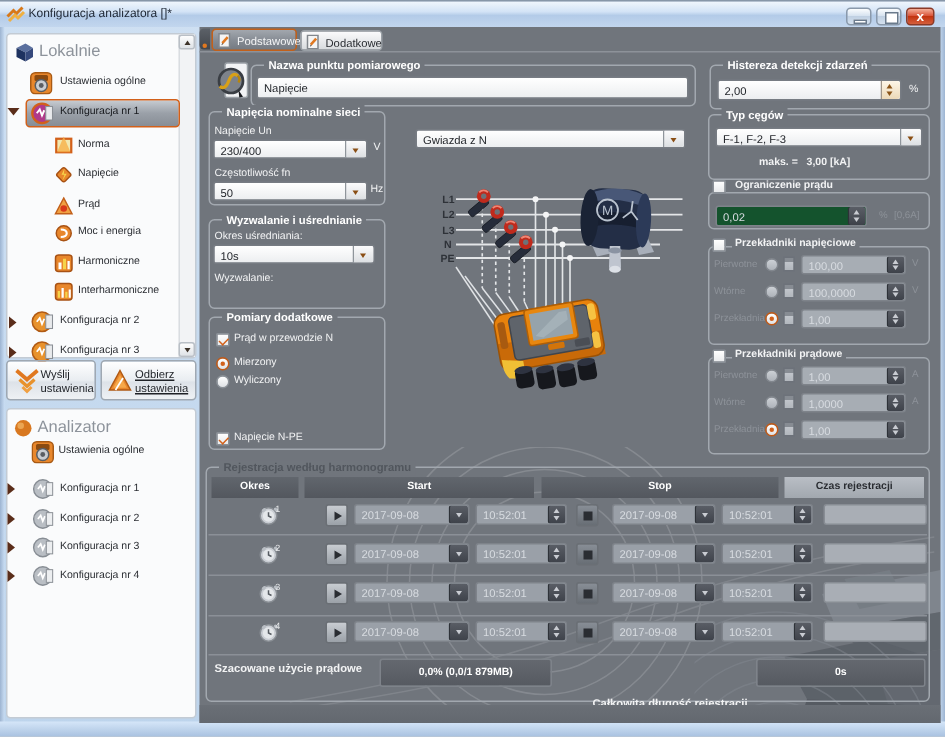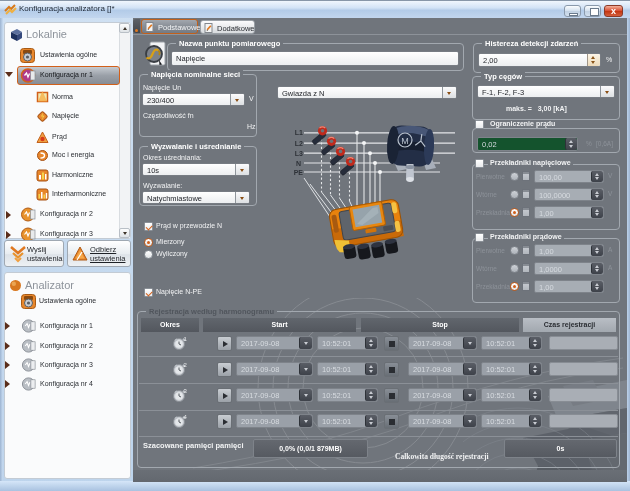--- a/index.html
+++ b/index.html
@@ -279,30 +279,33 @@
       </span></div>
 <div class="wlbl" style="left:473px;top:38px;">%</div>
 
 <div class="gb" style="left:6px;top:56px;width:118px;height:63px;">
       <span class="gblbl">Napięcia nominalne sieci</span>
     </div>
 <div class="wlbl" style="left:10px;top:66px;">Napięcie Un</div>
 <div class="fld" style="left:9px;top:75px;width:103px;height:13px;">230/400<span class="ddbtn"></span></div>
 <div class="wlbl" style="left:116px;top:77px;">V</div>
 <div class="wlbl" style="left:10px;top:94px;">Częstotliwość fn</div>
+<div class="fld" style="left:9px;top:103px;width:103px;height:13px;">50<span class="ddbtn"></span></div>
 <div class="wlbl" style="left:114px;top:105px;">Hz</div>
 
 <div class="gb" style="left:6px;top:128px;width:118px;height:60px;">
       <span class="gblbl">Wyzwalanie i uśrednianie</span>
     </div>
 <div class="wlbl" style="left:10px;top:136px;">Okres uśredniania:</div>
 <div class="fld" style="left:9px;top:145px;width:108px;height:13px;">10s<span class="ddbtn"></span></div>
 <div class="wlbl" style="left:10px;top:164px;">Wyzwalanie:</div>
-<div class="fld" style="left:9px;top:173px;width:108px;height:13px;">Natychmiastowe<span class="ddbtn"></span></div>
-
+
+<div class="gb" style="left:6px;top:193px;width:118px;height:89px;">
+      <span class="gblbl">Pomiary dodatkowe</span>
+    </div>
 <div class="cb on" style="left:11px;top:204px;"></div>
 <div class="wlbl" style="left:23px;top:204px;">Prąd w przewodzie N</div>
 <div class="rad on" style="left:11px;top:220px;"></div>
 <div class="wlbl" style="left:23px;top:220px;">Mierzony</div>
 <div class="rad" style="left:11px;top:232px;"></div>
 <div class="wlbl" style="left:23px;top:232px;">Wyliczony</div>
 <div class="cb on" style="left:11px;top:270px;"></div>
 <div class="wlbl" style="left:23px;top:270px;">Napięcie N-PE</div>
 
 <div class="fld" style="left:144px;top:68px;width:180px;height:13px;">Gwiazda z N<span class="ddbtn"></span></div>
@@ -617,20 +620,20 @@
 <div class="fldd" style="left:348px;top:396px;width:61px;height:14px;">10:52:01<span class="spbtn gray">
         <i class="u"></i>
         <i class="d"></i>
       </span></div>
 <div class="abs" style="left:416px;top:396px;width:69px;height:14px;background:#a9aeb5;border:1px solid #888d94;border-radius:2px;"></div>
 <div class="rowsep" style="left:6px;top:338px;width:479px;"></div>
 <div class="rowsep" style="left:6px;top:365px;width:479px;"></div>
 <div class="rowsep" style="left:6px;top:392px;width:479px;"></div>
 <div class="rowsep" style="left:6px;top:418px;width:479px;"></div>
 
-<div class="wlbl" style="left:10px;top:423px;font-weight:bold;font-size:7.5px;">Szacowane pamięci pamięci</div>
+<div class="wlbl" style="left:10px;top:423px;font-weight:bold;font-size:7.5px;">Szacowane użycie prądowe</div>
 <div class="memfld" style="left:120px;top:421px;width:115px;">0,0% (0,0/1 879MB)</div>
-<div class="wlbl" style="left:262px;top:434px;font-weight:bold;font-size:7.5px;font-family:Liberation Serif, serif;">Całkowita długość rejestracji</div>
+<div class="wlbl" style="left:262px;top:446px;font-weight:bold;font-size:7.5px;">Całkowita długość rejestracji</div>
 <div class="memfld" style="left:371px;top:421px;width:113px;">0s</div>
 
 <div class="abs" style="left:0;top:452px;width:494px;height:12px;background:linear-gradient(#6a6f76,#63686f);"></div>
 
 </div>
 
 </body></html>

